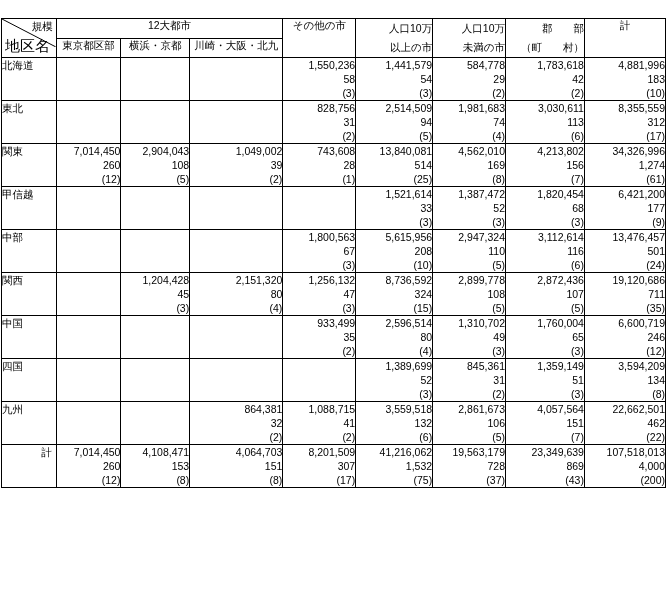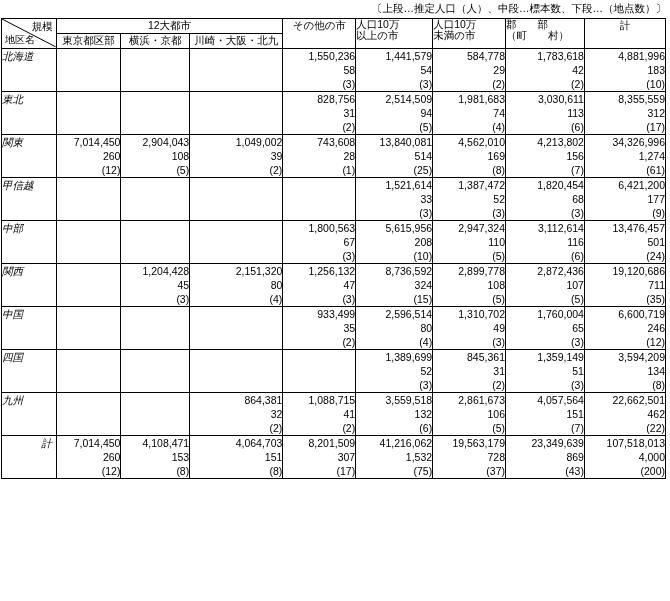--- a/index.html
+++ b/index.html
@@ -58,44 +58,43 @@
   .hdr-scale .t1 {
     position: absolute;
     top: 1px;
     right: 3px;
     font-size: 10.5px;
   }
   .hdr-scale .t2 {
     position: absolute;
     bottom: 1px;
     left: 3px;
-    font-size: 10px;
+    font-size: 15px;
   }
   .hdr-center {
     text-align: center;
     vertical-align: middle;
     height: 14px;
     line-height: 13px;
     margin-top: 48px;
   }
   .hdr-twoline {
-    text-align: left;
+    text-align: right;
     vertical-align: middle;
-    line-height: 11px;
+    line-height: 19px;
     height: 28px;
   }
   .rowgroup td {
     height: 42px;
   }
   .regname {
     padding: 2px 0 0 3px;
     text-align: left;
     vertical-align: top;
     line-height: 14px;
-    font-style: italic;
   }
   .regname.totalrow {
     text-align: right;
     padding-right: 4px;
   }
   .numcell {
     text-align: right;
     padding: 2px 4px 0 0;
     line-height: 14px;
     white-space: nowrap;
@@ -105,21 +104,20 @@
   }
   .l1 { }
   .l2 { }
   .l3 { }
 </style>
 </head>
 <body>
 
 <div id="page">
 
-  <div class="caption">〔上段…推定人口（人）、中段…標本数、下段…（地点数）〕</div>
 
   <table class="maintable">
     <colgroup>
       <col style="width:54px">
       <col style="width:64px">
       <col style="width:68px">
       <col style="width:92px">
       <col style="width:72px">
       <col style="width:76px">
       <col style="width:72px">

